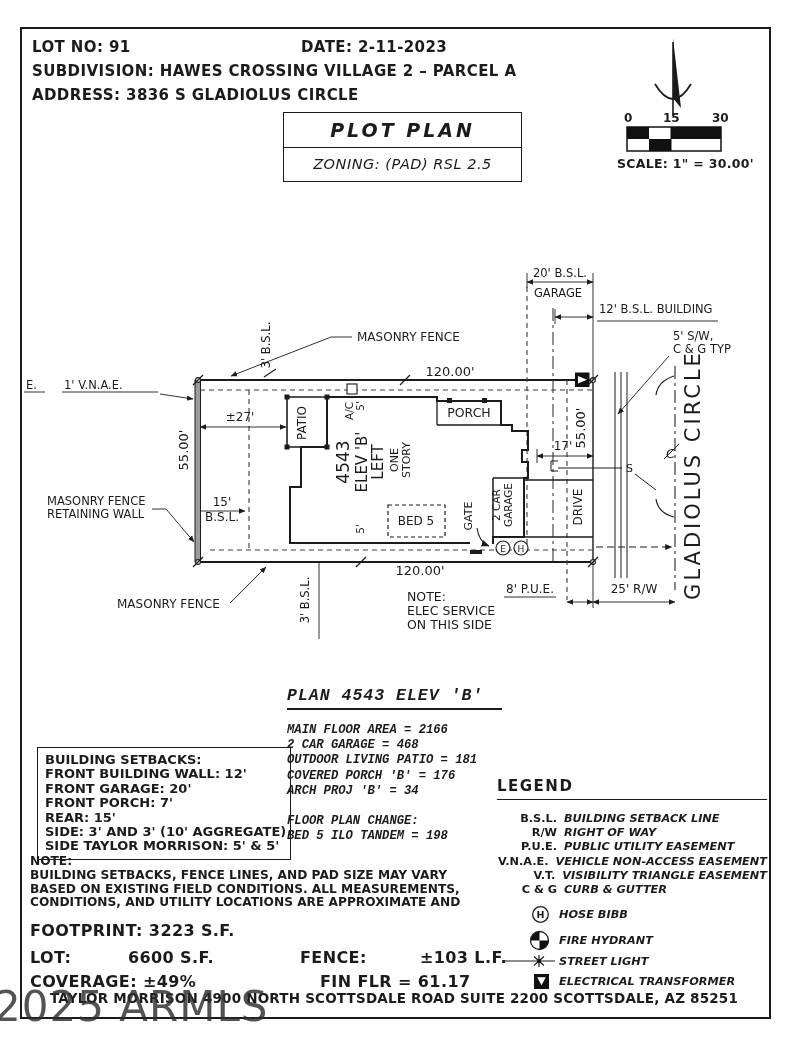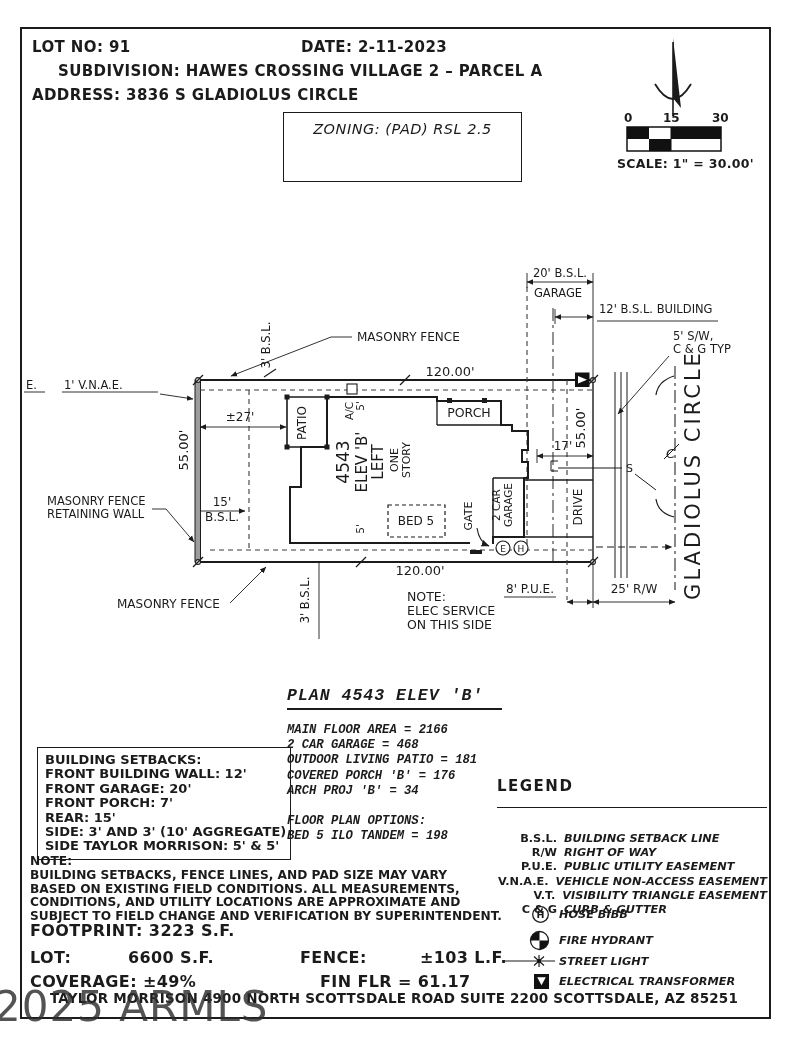--- a/index.html
+++ b/index.html
@@ -21,45 +21,46 @@
   .plansum .ln{font-style:italic;font-weight:bold;font-size:12.2px;line-height:15.2px;white-space:nowrap;}
   .plansum .areas{margin-top:13px;}
   .plansum .opts{margin-top:15px;}
   .setbacks{left:37px;top:747px;width:238px;border:1.7px solid #1b1b1b;padding:5px 7px;}
   .setbacks .ln{font-size:13px;font-weight:bold;line-height:14.4px;white-space:nowrap;}
   .fieldnote{left:30px;top:855px;width:470px;}
   .fieldnote .ln{font-size:12.2px;font-weight:bold;line-height:13.8px;white-space:nowrap;}
   .stat{font-size:16px;font-weight:bold;letter-spacing:.4px;white-space:nowrap;}
   .legend{left:497px;top:777px;width:270px;}
   .legend .ttl{font-size:15px;font-weight:bold;letter-spacing:1.5px;border-bottom:1.6px solid #1b1b1b;
-       padding-bottom:12px;margin-bottom:24px;}
+       padding-bottom:4px;margin-bottom:12px;}
   .lrow{display:flex;line-height:14.2px;}
   .lrow .abbr{width:60px;text-align:right;margin-right:7px;font-size:11.3px;font-weight:bold;white-space:nowrap;}
   .lrow .desc{font-size:11.3px;font-style:italic;font-weight:bold;white-space:nowrap;}
   .symrow{position:absolute;display:flex;align-items:center;width:270px;}
   .symrow .icon{width:62px;display:flex;justify-content:flex-end;padding-right:9px;box-sizing:border-box;}
   .symrow .desc{font-size:11.3px;font-style:italic;font-weight:bold;white-space:nowrap;}
   .footer{left:24px;top:990px;width:740px;text-align:center;font-size:13.5px;font-weight:bold;
        letter-spacing:.2px;white-space:nowrap;}
   .watermark{left:-6px;top:982px;font-size:42px;color:#2e2e2e;opacity:.82;letter-spacing:1px;white-space:nowrap;}
   svg text{font-family:"DejaVu Sans","Liberation Sans",sans-serif;fill:#1b1b1b;}
 </style>
 </head>
 <body>
 
 <div>
 
   <div class="abs page-border"></div>
 
   <div class="abs hdr" style="left:32px;top:38px;">LOT NO: 91</div>
   <div class="abs hdr" style="left:301px;top:38px;">DATE: 2-11-2023</div>
-  <div class="abs hdr" style="left:32px;top:62px;margin-left:26px;">SUBDIVISION: HAWES CROSSING VILLAGE 2 – PARCEL A</div>
+  <div class="abs hdr" style="left:32px;top:62px;">SUBDIVISION: HAWES CROSSING VILLAGE 2 – PARCEL A</div>
   <div class="abs hdr" style="left:32px;top:86px;">ADDRESS: 3836 S GLADIOLUS CIRCLE</div>
 
   <div class="abs titlebox">
+    <div class="cell1">PLOT PLAN</div>
     <div class="cell2">ZONING: (PAD) RSL 2.5</div>
   </div>
 
   <svg class="abs" style="left:640px;top:28px;" width="70" height="95" viewBox="0 0 70 95">
     <line x1="33" y1="88" x2="33" y2="14" stroke="#1b1b1b" stroke-width="1.6"></line>
     <path d="M33,10 L41,80 L33,70 Z" fill="#1b1b1b"></path>
     <path d="M15,56 Q33,86 51,56" fill="none" stroke="#1b1b1b" stroke-width="1.8"></path>
   </svg>
 
   <div class="abs scale-tick" style="left:624px;top:111px;">0</div>
@@ -229,41 +230,40 @@
   <div class="abs plansum">
     <div class="ttl">PLAN 4543 ELEV 'B'</div>
     <div class="areas">
       <div class="ln">MAIN FLOOR AREA = 2166</div>
       <div class="ln">2 CAR GARAGE = 468</div>
       <div class="ln">OUTDOOR LIVING PATIO = 181</div>
       <div class="ln">COVERED PORCH 'B' = 176</div>
       <div class="ln">ARCH PROJ 'B' = 34</div>
     </div>
     <div class="opts">
-      <div class="ln">FLOOR PLAN OPTIONS:</div>
+      <div class="ln">FLOOR PLAN CHANGE:</div>
       <div class="ln">BED 5 ILO TANDEM = 198</div>
     </div>
   </div>
 
   <div class="abs setbacks">
     <div class="ln">BUILDING SETBACKS:</div>
     <div class="ln">FRONT BUILDING WALL: 12'</div>
     <div class="ln">FRONT GARAGE: 20'</div>
     <div class="ln">FRONT PORCH: 7'</div>
     <div class="ln">REAR: 15'</div>
     <div class="ln">SIDE: 3' AND 3' (10' AGGREGATE)</div>
     <div class="ln">SIDE TAYLOR MORRISON: 5' &amp; 5'</div>
   </div>
 
   <div class="abs fieldnote">
     <div class="ln">NOTE:</div>
     <div class="ln">BUILDING SETBACKS, FENCE LINES, AND PAD SIZE MAY VARY</div>
     <div class="ln">BASED ON EXISTING FIELD CONDITIONS.  ALL MEASUREMENTS,</div>
     <div class="ln">CONDITIONS, AND UTILITY LOCATIONS ARE APPROXIMATE AND</div>
-    <div class="ln">SUBJECT TO FIELD CHANGE AND VERIFICATION BY SUPERINTENDENT.</div>
   </div>
 
   <div class="abs stat" style="left:30px;top:921px;">FOOTPRINT: 3223 S.F.</div>
   <div class="abs stat" style="left:30px;top:948px;">LOT:</div>
   <div class="abs stat" style="left:128px;top:948px;">6600 S.F.</div>
   <div class="abs stat" style="left:300px;top:948px;">FENCE:</div>
   <div class="abs stat" style="left:420px;top:948px;">±103 L.F.</div>
   <div class="abs stat" style="left:30px;top:972px;">COVERAGE: ±49%</div>
   <div class="abs stat" style="left:320px;top:972px;">FIN FLR = 61.17</div>
 

